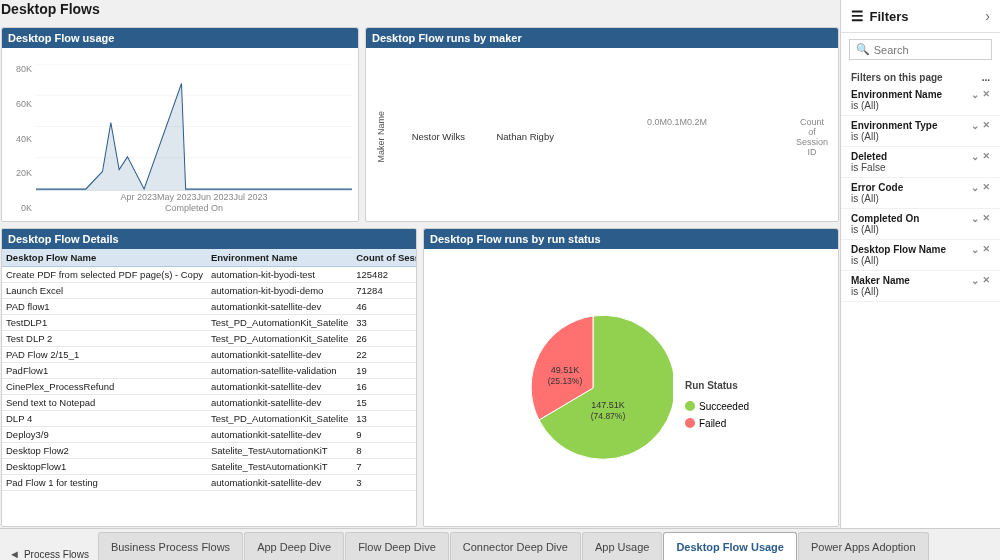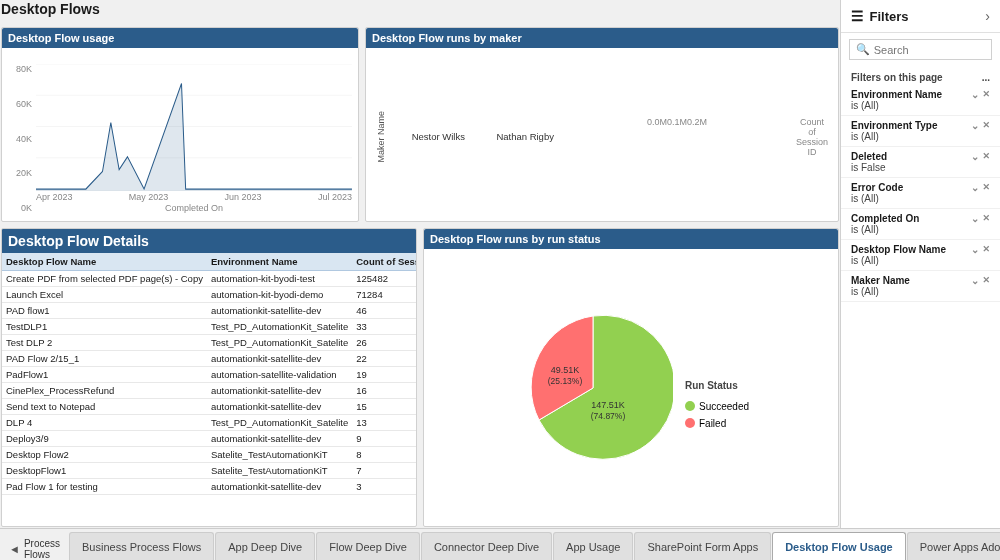--- a/index.html
+++ b/index.html
@@ -10,21 +10,21 @@
     .content-area { flex: 1; background: #f0f0f0; padding: 1px; overflow: hidden; display: flex; flex-direction: column; gap: 6px; }
 
     .page-title { font-size: 14px; font-weight: 600; color: #1a1a1a; margin-bottom: 4px; }
 
     .chart-card { background: #fff; border: 1px solid #d0d0d0; border-radius: 2px; padding: 6px; display: flex; flex-direction: column; }
 
     .chart-card-title { font-size: 11px; font-weight: 600; color: #fff; background: #2b5c8a; padding: 4px 6px; margin: -6px -6px 6px -6px; border-radius: 2px 2px 0 0; }
 
     .table-card { background: #fff; border: 1px solid #d0d0d0; border-radius: 2px; padding: 0; display: flex; flex-direction: column; overflow: hidden; }
 
-    .table-card-title { font-size: 14px; font-weight: 600; color: #fff; background: #2b5c8a; padding: 4px 6px; }
+    .table-card-title { font-size: 11px; font-weight: 600; color: #fff; background: #2b5c8a; padding: 4px 6px; }
 
     
     .table-scroll { overflow: auto; flex: 1; }
     table { width: 100%; border-collapse: collapse; font-size: 9.5px; }
     th { background: #d9e6f2; padding: 3px 4px; text-align: left; font-weight: 600; color: #1a1a1a; white-space: nowrap; border-bottom: 1px solid #b0c8e0; position: sticky; top: 0; }
     td { padding: 2px 4px; border-bottom: 1px solid #e8e8e8; white-space: nowrap; color: #1a1a1a; }
 
     
     .filters-sidebar { width: 160px; background: #fff; border-left: 1px solid #d0d0d0; padding: 0; display: flex; flex-direction: column; }
 
@@ -83,21 +83,21 @@
                 <line x1="0" y1="32" x2="380" y2="32" stroke="#e8e8e8" stroke-width="0.5"></line>
                 <line x1="0" y1="64" x2="380" y2="64" stroke="#e8e8e8" stroke-width="0.5"></line>
                 <line x1="0" y1="96" x2="380" y2="96" stroke="#e8e8e8" stroke-width="0.5"></line>
                 <line x1="0" y1="130" x2="380" y2="130" stroke="#e8e8e8" stroke-width="0.5"></line>
 
                 <polyline points="0,128 60,128 80,110 90,60 100,108 110,95 130,128 175,20 180,128 250,128 310,128 380,128" fill="none" stroke="#2b5c8a" stroke-width="1.2"></polyline>
 
                 <polygon points="0,130 0,128 60,128 80,110 90,60 100,108 110,95 130,128 175,20 180,128 250,128 310,128 380,128 380,130" fill="rgba(43,92,138,0.15)"></polygon>
               </svg>
 
-              <div style="display:flex;justify-content:space-between;font-size:9px;color:#888;padding:1px 0;">
+              <div style="display:flex;justify-content:center;font-size:9px;color:#888;padding:1px 0;">
                 <span>Apr 2023</span>
                 <span>May 2023</span>
                 <span>Jun 2023</span>
                 <span>Jul 2023</span>
               </div>
               <div style="font-size:9px;color:#888;text-align:center;">Completed On</div>
             </div>
           </div>
         </div>
 
@@ -350,19 +350,18 @@
     <div style="display:flex;align-items:center;font-size:11px;color:#555;margin-right:4px;gap:1px;">
       <span style="cursor:pointer;padding:0 3px;">◄</span>
       <span style="font-size:10px;color:#333;margin-right:4px;">Process Flows</span>
     </div>
     <div id="tabs-container" style="display:flex;gap:1px;align-items:flex-end;">
         <div class="tab">Business Process Flows</div>
         <div class="tab">App Deep Dive</div>
         <div class="tab">Flow Deep Dive</div>
         <div class="tab">Connector Deep Dive</div>
         <div class="tab">App Usage</div>
-        <div class="tab">SharePoint Form Apps</div>
         <div class="tab active">Desktop Flow Usage</div>
         <div class="tab">Power Apps Adoption</div>
       </div>
   </div>
 
 </div>
 
 </body></html>

